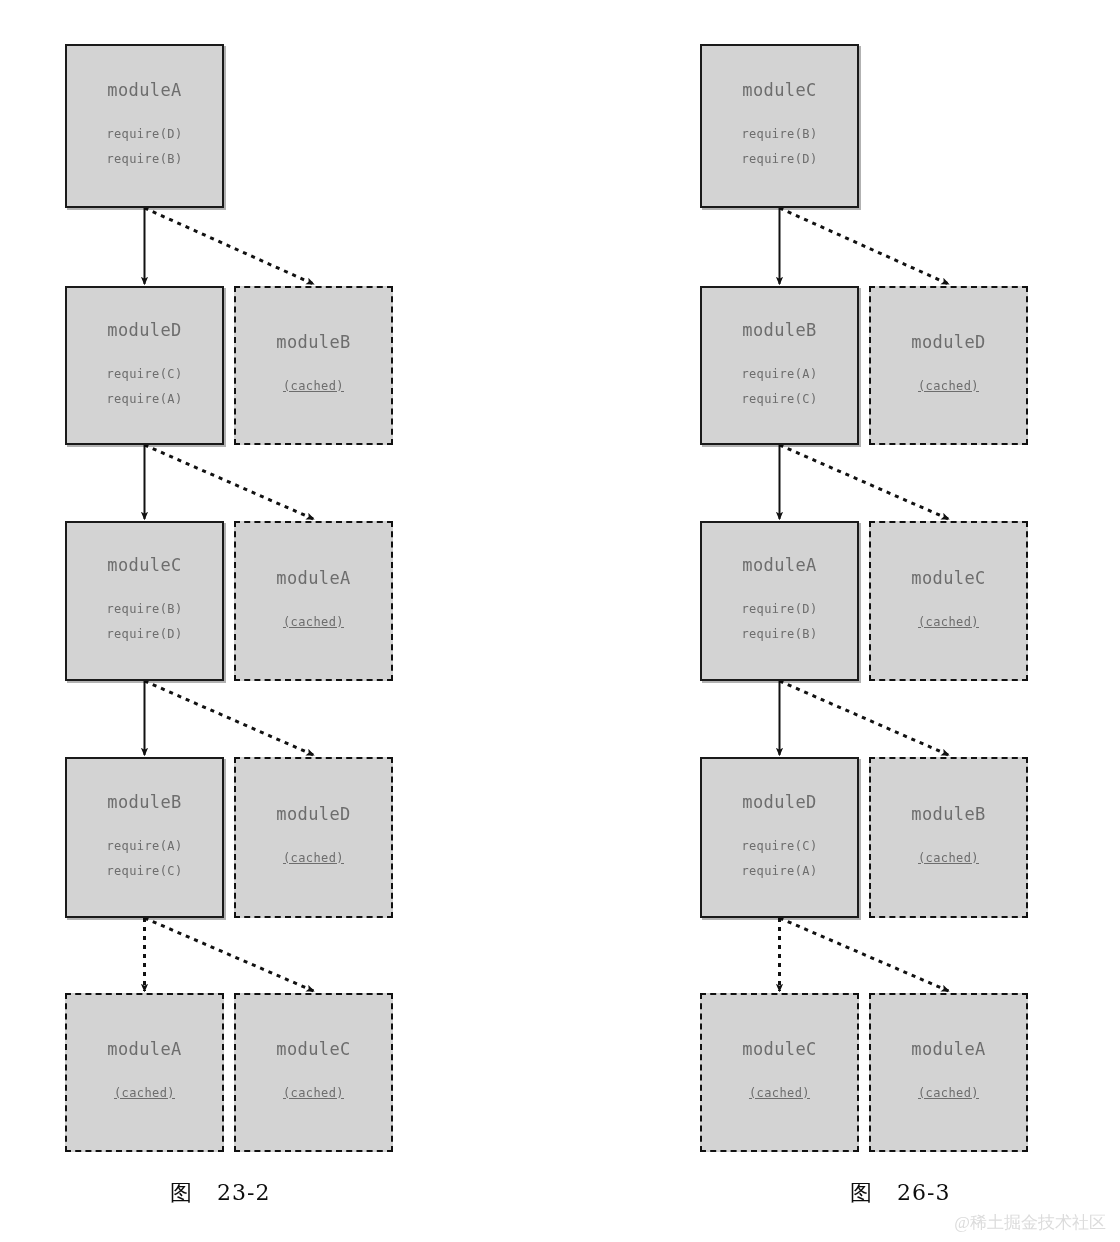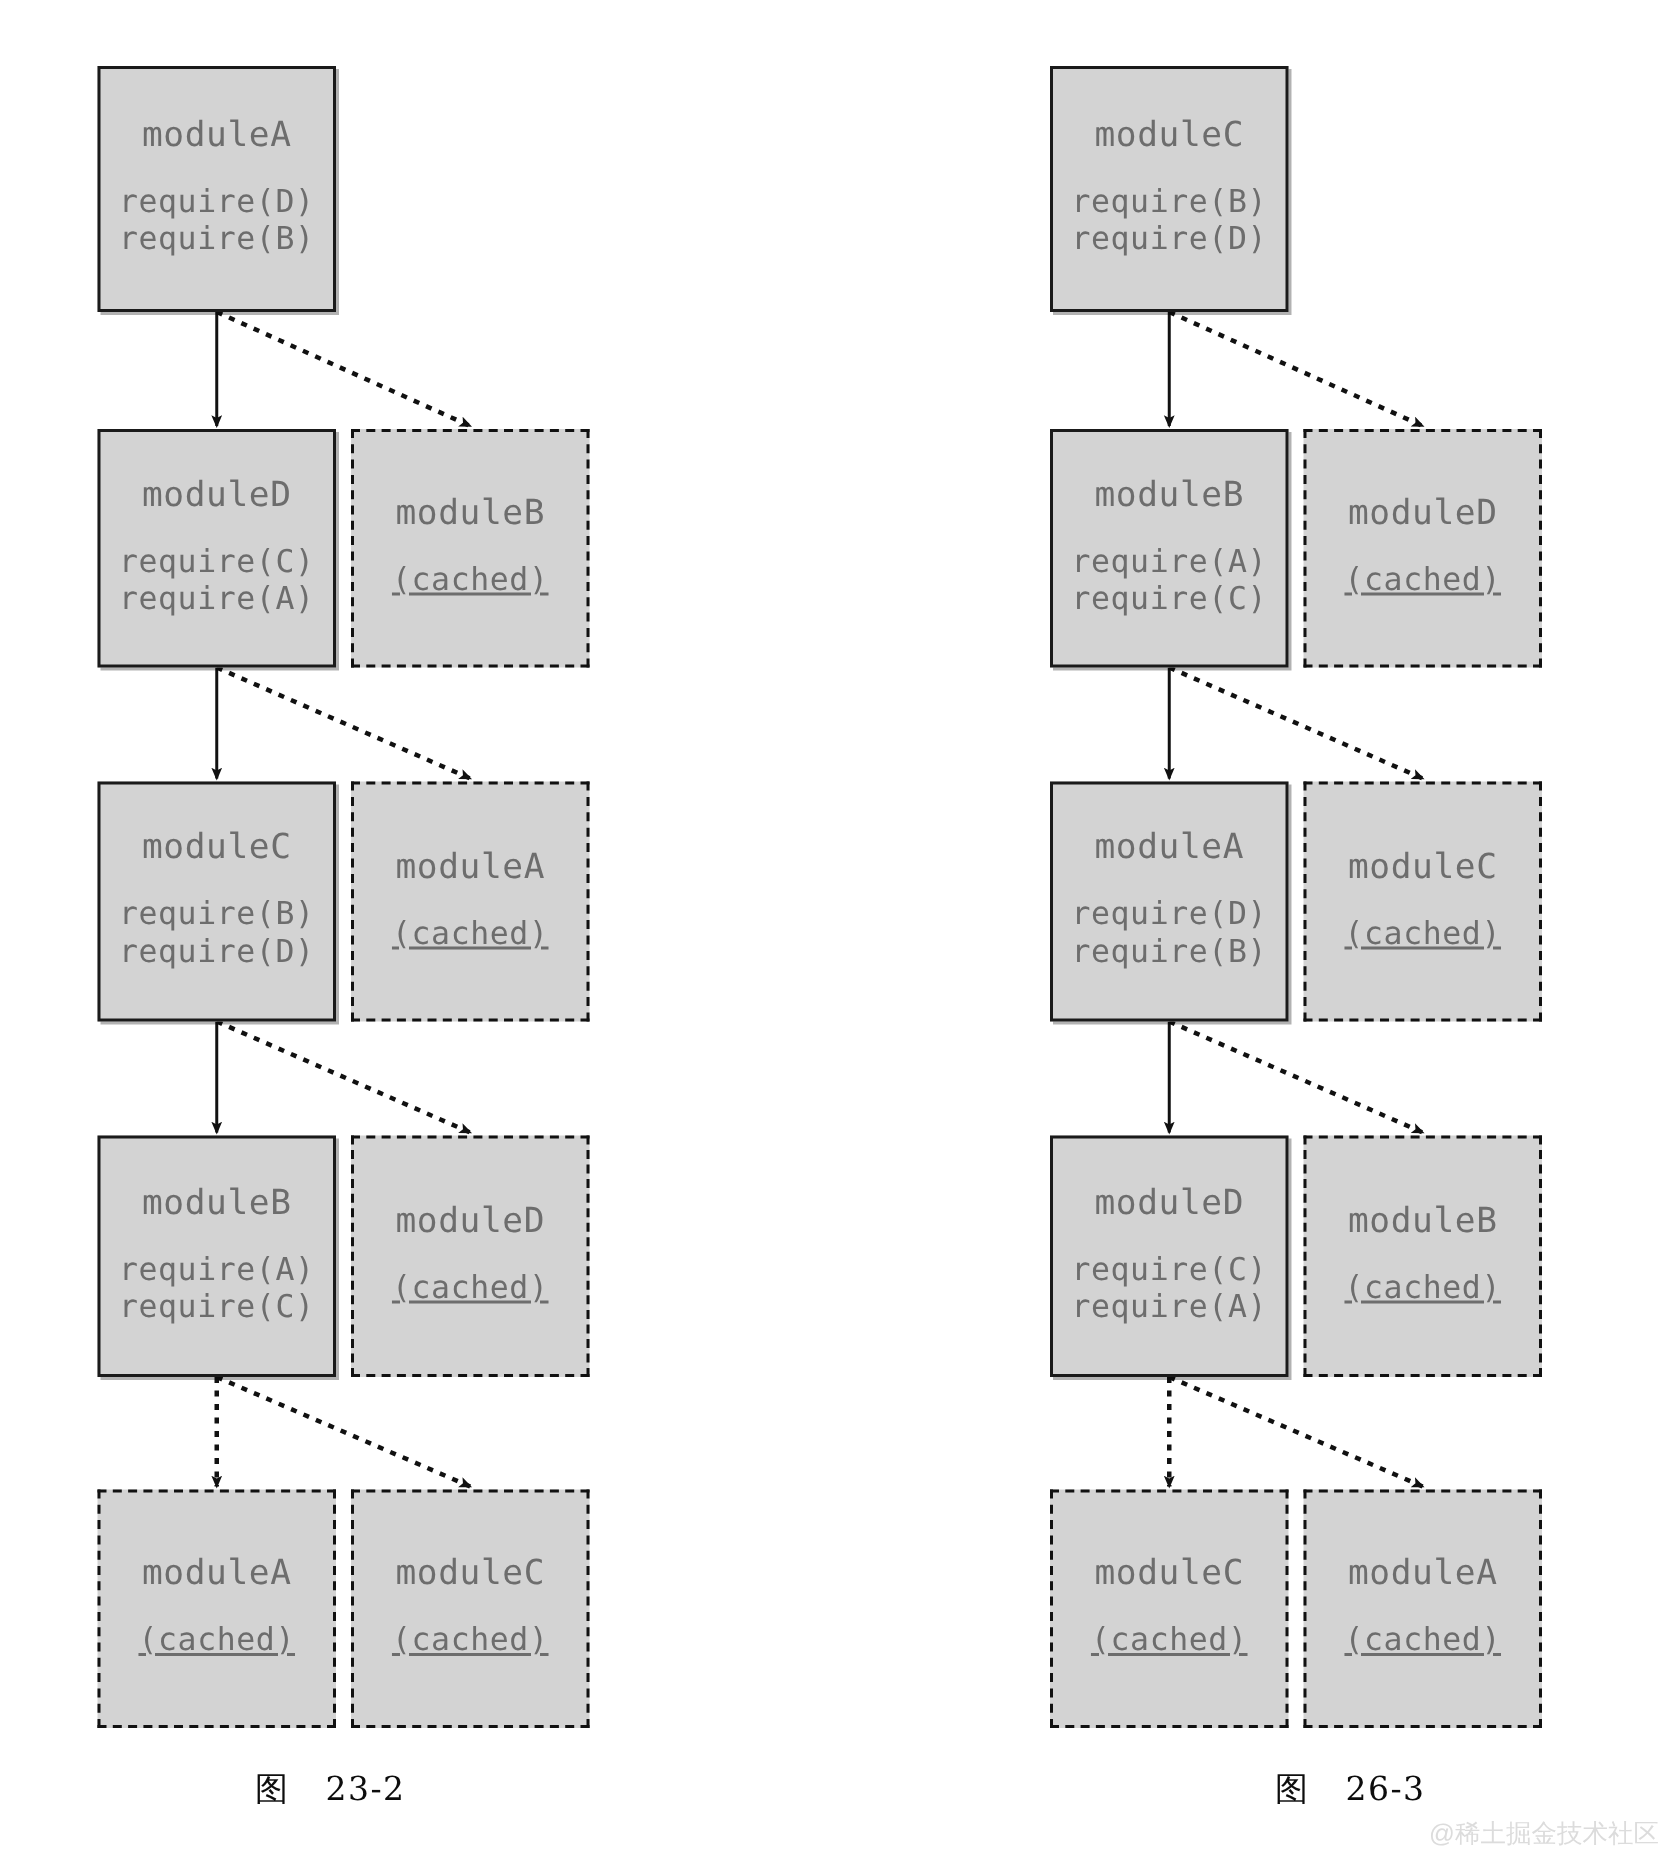--- a/index.html
+++ b/index.html
@@ -45,26 +45,26 @@
     letter-spacing: 0.4px;
   }
   .node.solid {
     border: 2px solid #1a1a1a;
     box-shadow: 2px 2px 0 rgba(0,0,0,0.30);
   }
   .node.dashed {
     border: 2px dashed #111111;
   }
   .node-title {
-    font-size: 23px;
+    font-size: 17px;
     line-height: 20px;
   }
   .node-reqs {
     margin-top: 22px;
-    font-size: 21px;
+    font-size: 12px;
     line-height: 25px;
     text-align: left;
   }
   .node-reqs.center { text-align: center; text-decoration: underline; }
   .req-line { white-space: pre; display: block; }
 
   .caption {
     position: absolute;
     font-family: "DejaVu Serif", "Liberation Serif", serif;
     font-size: 22px;
@@ -72,21 +72,21 @@
     white-space: pre;
     letter-spacing: 1px;
   }
   #caption-left  { left: 170px; top: 1178px; }
   #caption-right { left: 805px; top: 1178px; margin-left: 45px; }
 
   .watermark {
     position: absolute;
     right: 14px;
     bottom: 8px;
-    font-family: Liberation Sans, sans-serif;
+    font-family: Liberation Serif, serif;
     font-size: 17px;
     color: #dcdcdc;
     white-space: pre;
   }
 </style>
 </head>
 <body>
 
 <div class="figure" id="figure-left">
   <svg class="svg-layer" id="edges-left" viewBox="0 0 560 1180">

